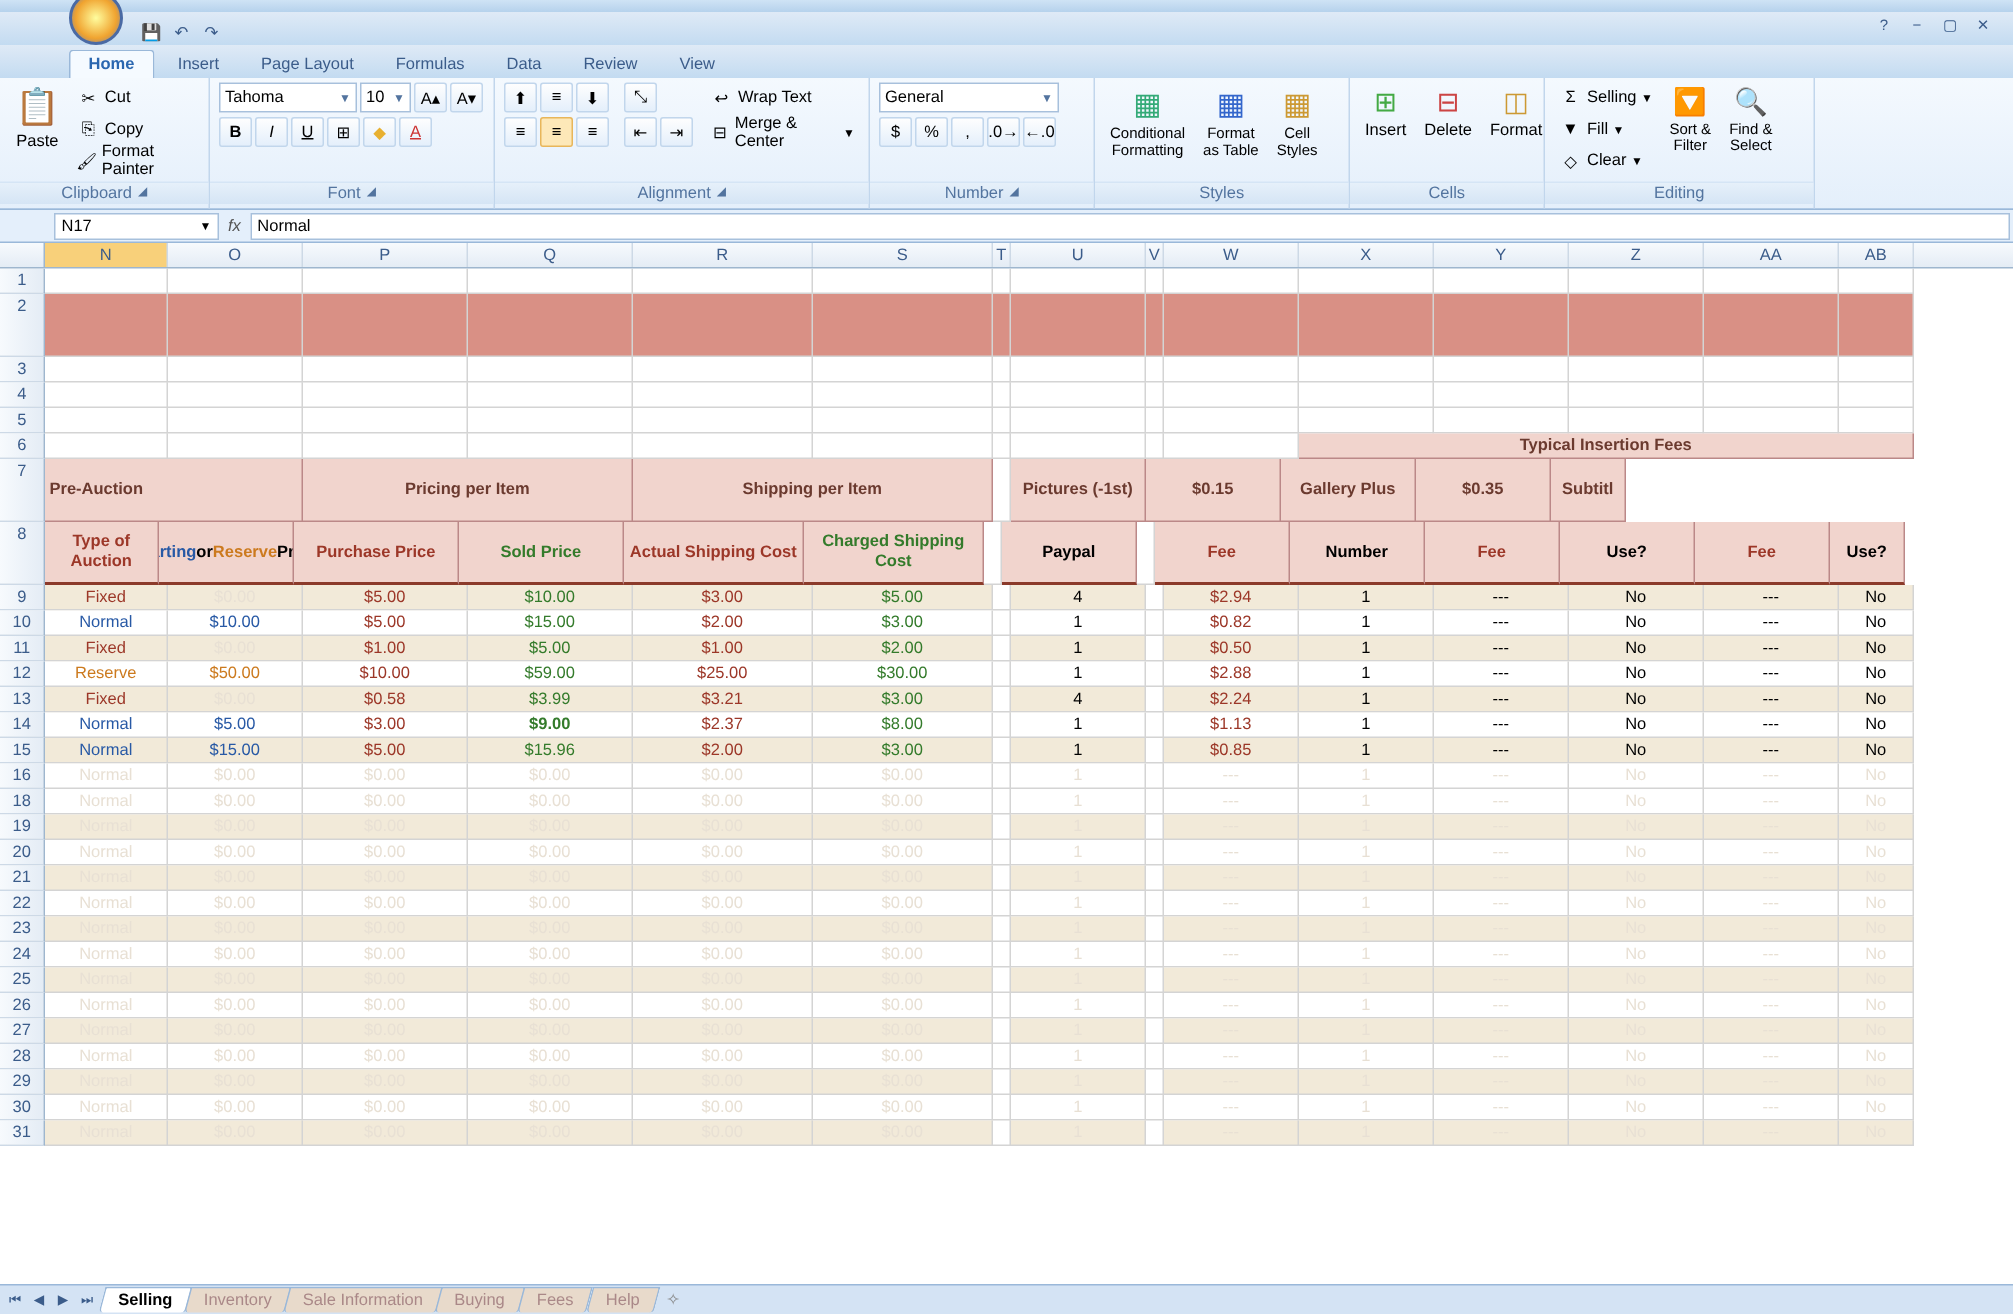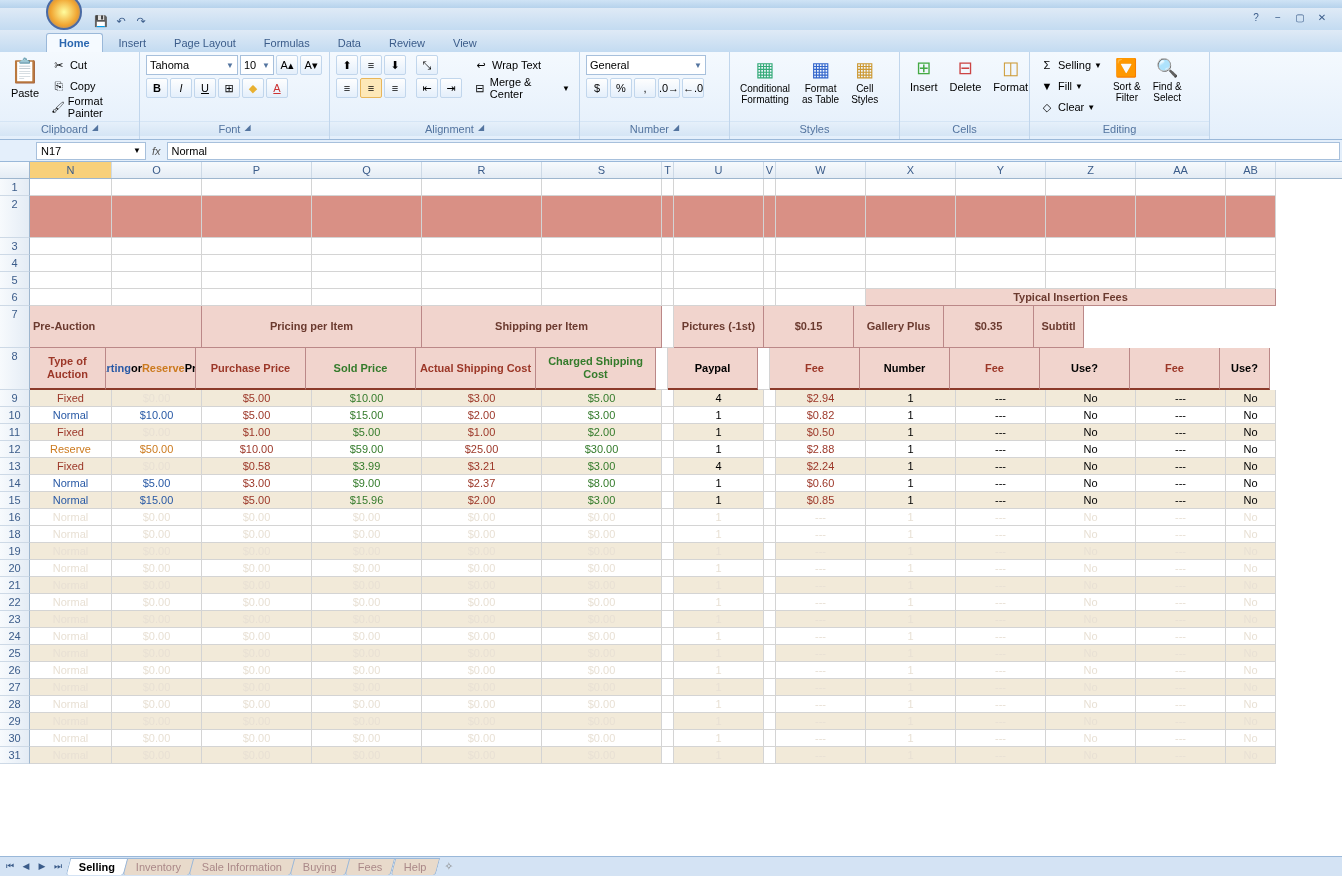--- a/index.html
+++ b/index.html
@@ -555,27 +555,27 @@
         <div class="cell bg-tan" style="width: 90px;">---</div>
         <div class="cell bg-tan" style="width: 90px;">No</div>
         <div class="cell bg-tan" style="width: 90px;">---</div>
         <div class="cell bg-tan" style="width: 50px;">No</div>
       </div>
       <div class="row">
         <div class="rowh">14</div>
         <div class="cell bg-white txt-blue" style="width: 82px;">Normal</div>
         <div class="cell bg-white txt-blue" style="width: 90px;">$5.00</div>
         <div class="cell bg-white txt-red" style="width: 110px;">$3.00</div>
-        <div class="cell bg-white txt-green" style="width: 110px;">$9.00</div>
+        <div class="cell bg-white txt-green" style="width: 110px; font-weight: bold;">$9.00</div>
         <div class="cell bg-white txt-red" style="width: 120px;">$2.37</div>
         <div class="cell bg-white txt-green" style="width: 120px;">$8.00</div>
         <div class="cell " style="width: 12px;"></div>
         <div class="cell bg-white" style="width: 90px;">1</div>
         <div class="cell " style="width: 12px;"></div>
-        <div class="cell bg-white txt-red" style="width: 90px;">$0.60</div>
+        <div class="cell bg-white txt-red" style="width: 90px;">$1.13</div>
         <div class="cell bg-white" style="width: 90px;">1</div>
         <div class="cell bg-white" style="width: 90px;">---</div>
         <div class="cell bg-white" style="width: 90px;">No</div>
         <div class="cell bg-white" style="width: 90px;">---</div>
         <div class="cell bg-white" style="width: 50px;">No</div>
       </div>
       <div class="row">
         <div class="rowh">15</div>
         <div class="cell bg-tan txt-blue" style="width: 82px;">Normal</div>
         <div class="cell bg-tan txt-blue" style="width: 90px;">$15.00</div>

